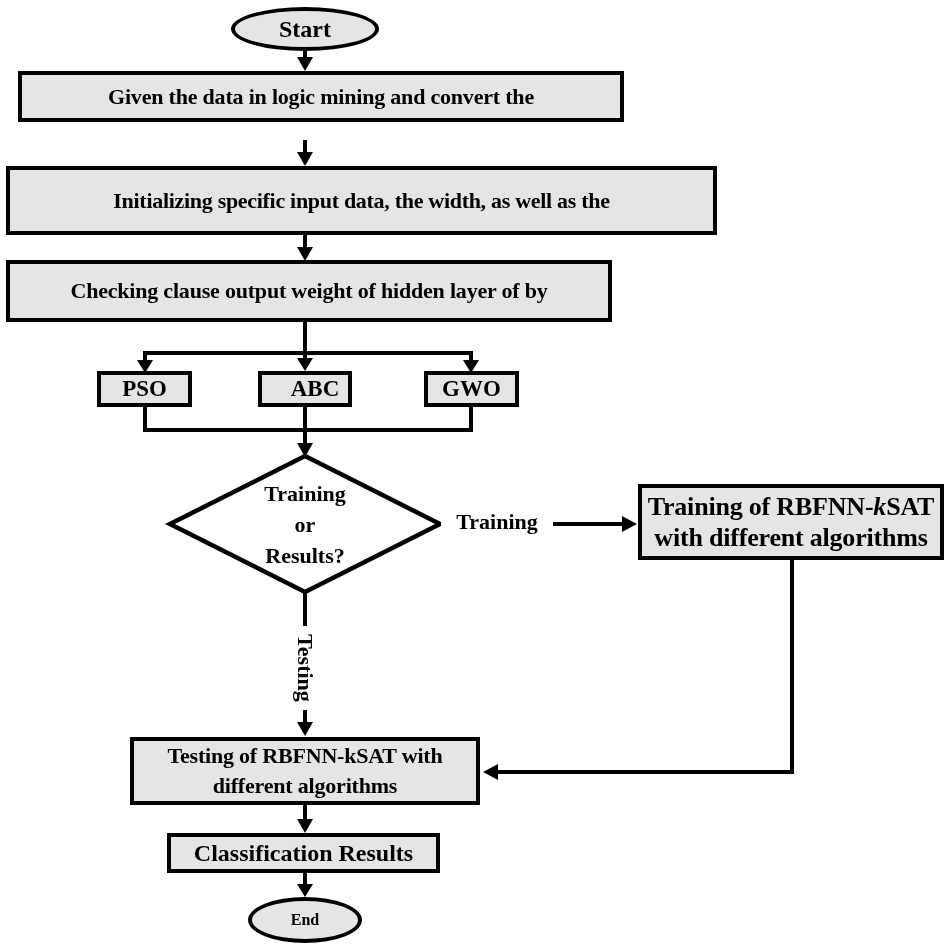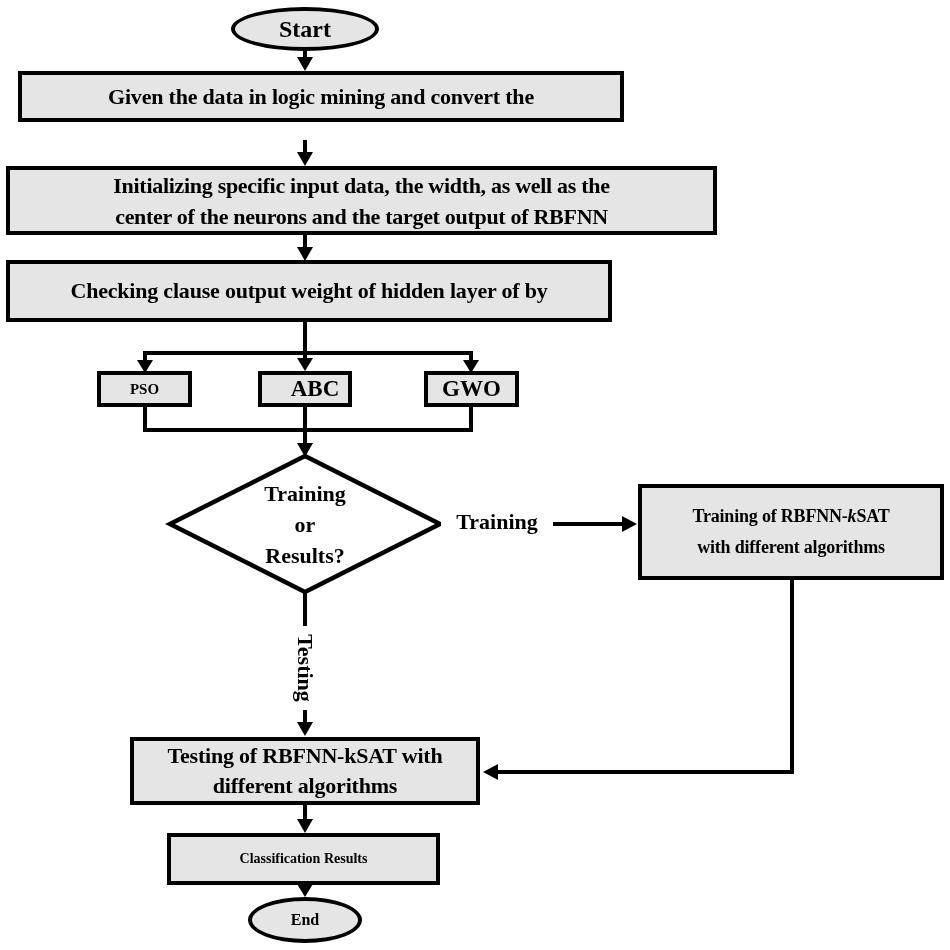--- a/index.html
+++ b/index.html
@@ -33,31 +33,31 @@
   }
   .rect   { border: 4px solid #000; }
   .ellipse{ border: 4px solid #000; border-radius: 50%; }
   .node .line { display: block; }
 
   
   #start   { left: 231px; top: 7px;   width: 148px; height: 44px; font-size: 24px; }
   #box1    { left: 6px;   top: 71px;  width: 606px; height: 51px; font-size: 22px; line-height: 31px; letter-spacing: -0.2px; margin-left: 12px; }
   #box2    { left: 6px;   top: 166px; width: 711px; height: 69px; font-size: 22px; line-height: 31px; letter-spacing: -0.3px; }
   #box3    { left: 6px;   top: 260px; width: 606px; height: 62px; font-size: 22px; line-height: 30px; letter-spacing: -0.2px; font-family: Liberation Serif, serif; }
-  #pso     { left: 97px;  top: 371px; width: 95px;  height: 36px; font-size: 15px; }
+  #pso     { left: 97px;  top: 371px; width: 95px;  height: 36px; font-size: 23px; }
   #abc     { left: 258px; top: 371px; width: 94px;  height: 36px; font-size: 23px; padding-left: 20px; }
   #gwo     { left: 424px; top: 371px; width: 95px;  height: 36px; font-size: 23px; justify-content: center; }
   #decision-text {
     left: 215px; top: 477px; width: 180px; height: 94px;
     font-size: 22px; line-height: 31px;
     background: transparent; border: none;
   }
-  #training-box { left: 638px; top: 484px; width: 306px; height: 96px; font-size: 18px; line-height: 31px; letter-spacing: -0.2px; }
+  #training-box { left: 638px; top: 484px; width: 306px; height: 76px; font-size: 26px; line-height: 31px; letter-spacing: -0.2px; }
   #testing-box  { left: 130px; top: 737px; width: 350px; height: 68px; font-size: 22px; line-height: 30px; letter-spacing: -0.2px; }
-  #classification-box { left: 167px; top: 833px; width: 273px; height: 52px; font-size: 14px; justify-content: center; }
+  #classification-box { left: 167px; top: 833px; width: 273px; height: 40px; font-size: 24px; justify-content: center; }
   #end     { left: 248px; top: 897px; width: 114px; height: 46px; font-size: 16px; }
 
   
   .edge-label {
     position: absolute;
     font-weight: 700;
     font-size: 22px;
     text-align: center;
     background: #ffffff;
   }
@@ -121,21 +121,20 @@
   <div class="node ellipse" id="start">
     <span class="line">Start</span>
   </div>
 
   <div class="node rect" id="box1">
     <span class="line">Given the data in logic mining and convert the</span>
   </div>
 
   <div class="node rect" id="box2">
     <span class="line">Initializing specific input data, the width, as well as the</span>
-    <span class="line">center of the neurons and the target output of RBFNN</span>
   </div>
 
   <div class="node rect" id="box3">
     <span class="line">Checking clause output weight of hidden layer of by</span>
   </div>
 
   <div class="node rect" id="pso">
     <span class="line">PSO</span>
   </div>
   <div class="node rect" id="abc">

